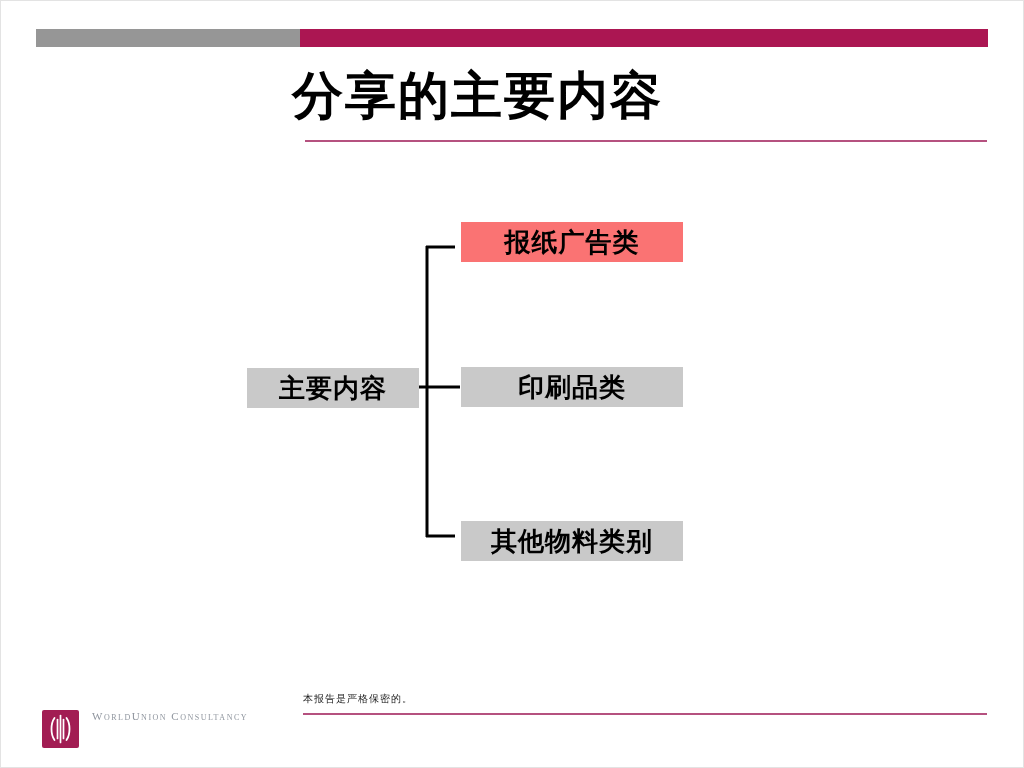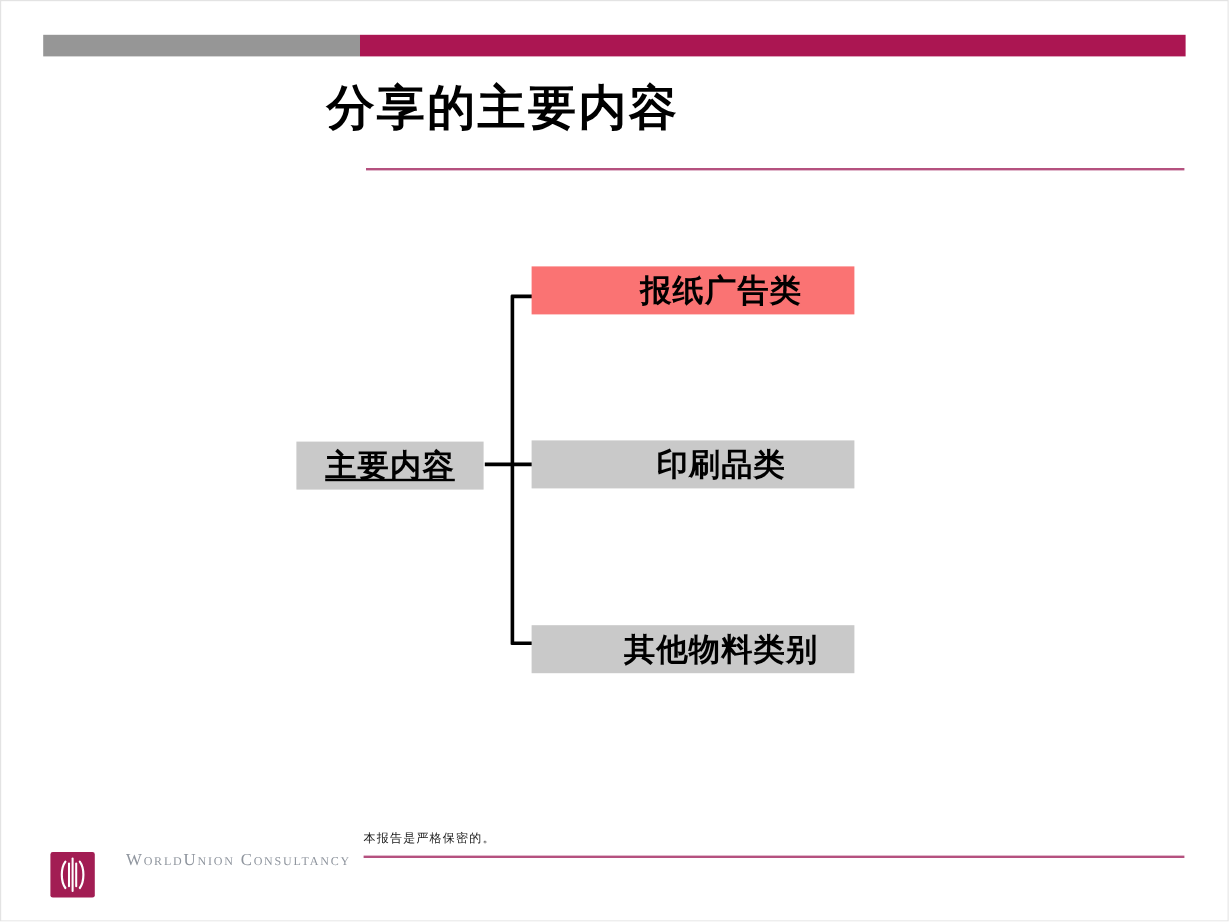--- a/index.html
+++ b/index.html
@@ -8,53 +8,53 @@
     font-family:"Liberation Sans","DejaVu Sans",sans-serif;
     overflow:hidden;
   }
   .slide{position:absolute;inset:0;outline:1px solid #e3e3e3;outline-offset:-1px;}
 
   
   .bar{position:absolute;top:29px;height:18px;}
   .bar-gray{left:36px;width:264px;background:var(--bar-gray);}
   .bar-crimson{left:300px;width:688px;background:var(--bar-crimson);}
   .title{
-    position:absolute;left:272px;top:62px;
-    font-size:40px;font-weight:bold;color:#000;
+    position:absolute;left:292px;top:62px;
+    font-size:51px;font-weight:bold;color:#000;
     letter-spacing:2px;white-space:nowrap;
   }
   .title-underline{position:absolute;left:305px;top:140px;width:682px;height:2px;background:var(--underline-pink);}
 
   
   .dbox{
     position:absolute;display:flex;align-items:center;justify-content:center;
     font-size:26px;font-weight:bold;color:#000;letter-spacing:1px;white-space:nowrap;
   }
-  .dbox-root{left:247px;top:368px;width:156px;height:40px;background:var(--box-gray);text-decoration:underline;}
-  .dbox-branch{left:443px;width:222px;height:40px;background:var(--box-gray);padding-left:47px;}
+  .dbox-root{left:247px;top:368px;width:172px;height:40px;background:var(--box-gray);}
+  .dbox-branch{left:461px;width:222px;height:40px;background:var(--box-gray);}
   .dbox-b0{top:222px;background:var(--box-highlight);}
   .dbox-b1{top:367px;}
   .dbox-b2{top:521px;}
   .connector-svg{position:absolute;left:0;top:0;pointer-events:none;}
 
   
   .logo-mark{
     position:absolute;left:42px;top:710px;width:37px;height:38px;
     background:var(--logo-maroon);border-radius:2px;
     display:flex;align-items:center;justify-content:center;
   }
   .logo-text{position:absolute;left:92px;top:707px;}
   .logo-cn{
     font-family:"Liberation Serif","DejaVu Serif",serif;
     font-size:21px;color:var(--logo-text-gray);letter-spacing:8px;white-space:nowrap;
   }
   .logo-en{
     font-family:"Liberation Serif","DejaVu Serif",serif;
     font-variant:small-caps;
-    font-size:14px;color:var(--logo-text-gray);letter-spacing:1.5px;margin-top:3px;white-space:nowrap;margin-left:13px;
+    font-size:11px;color:var(--logo-text-gray);letter-spacing:1.5px;margin-top:3px;white-space:nowrap;
   }
   .footer-line{position:absolute;left:303px;top:713px;width:684px;height:2px;background:var(--underline-pink);}
   .disclaimer{position:absolute;left:303px;top:692px;font-size:10px;color:#1a1a1a;letter-spacing:1px;}
 </style>
 </head>
 <body>
 
 <div class="slide">
 
   <div class="bar bar-gray"></div>

